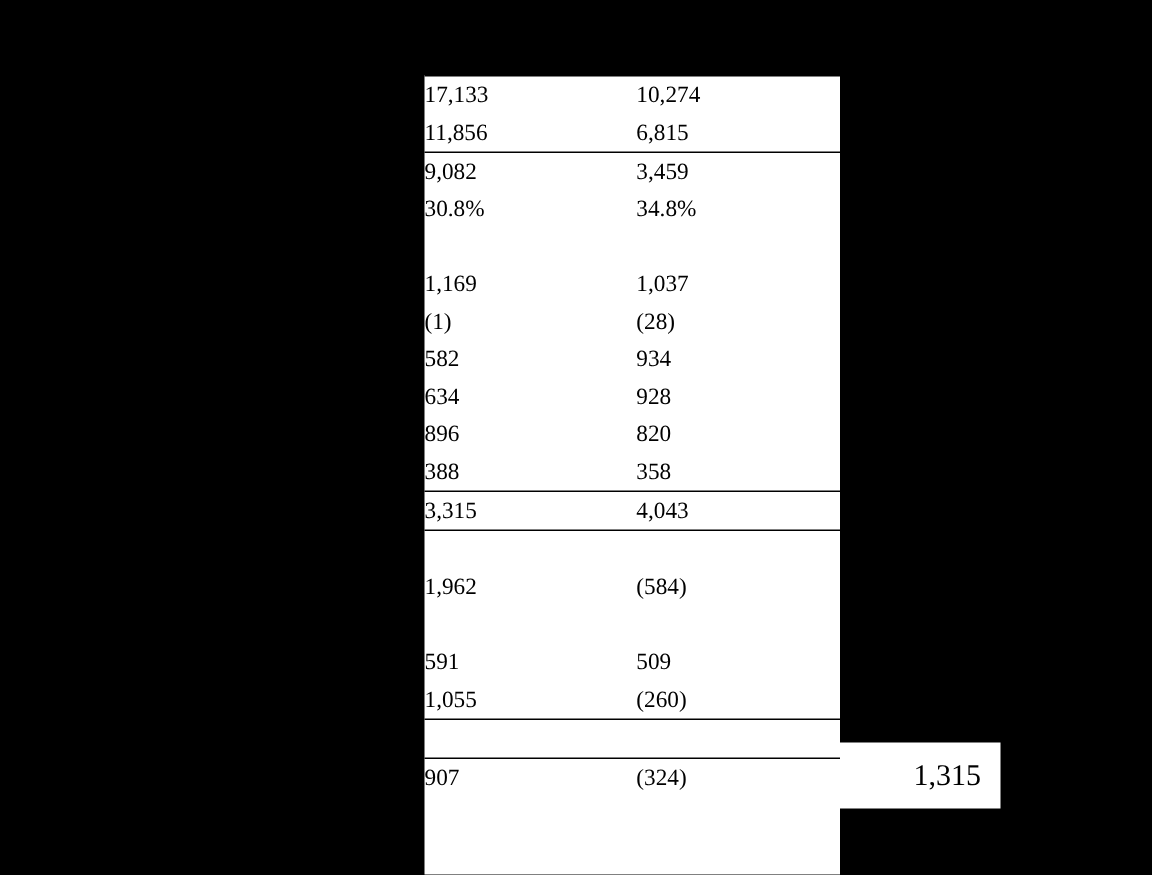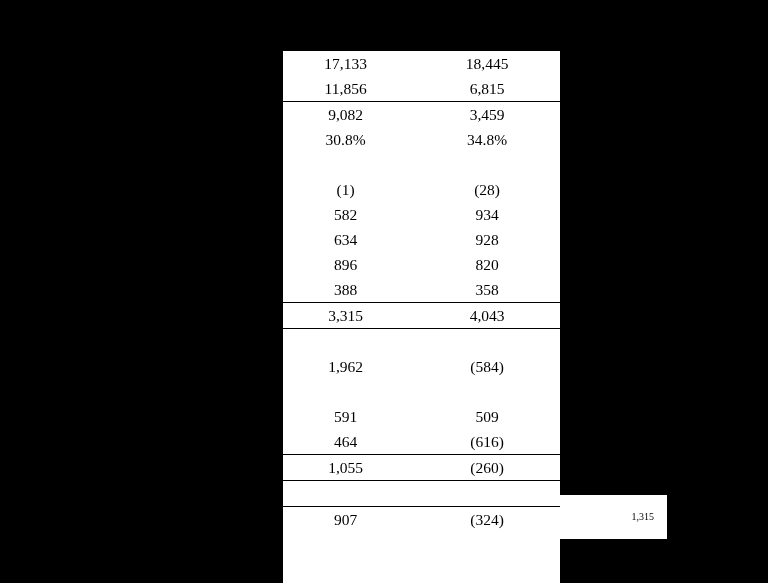--- a/index.html
+++ b/index.html
@@ -29,21 +29,21 @@
   #table-panel table {
     border-collapse: collapse;
     width: 100%;
     table-layout: fixed;
   }
 
   #table-panel td {
     font-family: "Liberation Serif", serif;
     font-size: 15.5px;
     color: #000000;
-    text-align: center;
+    text-align: left;
     padding: 0 14px 0 0;
     height: 25px;
     line-height: 25px;
     vertical-align: middle;
     white-space: nowrap;
   }
 
   #table-panel td.col-a { width: 50%; padding-right: 16px; }
   #table-panel td.col-b { width: 50%; padding-right: 10px; }
 
@@ -57,38 +57,38 @@
     position: absolute;
     left: 560px;
     top: 495px;
     width: 107px;
     height: 44px;
     background: #ffffff;
     box-sizing: border-box;
   }
   #side-figure .val {
     font-family: "Liberation Serif", serif;
-    font-size: 10px;
+    font-size: 20px;
     color: #000000;
     text-align: right;
     line-height: 44px;
     padding-right: 13px;
     white-space: nowrap;
   }
 </style>
 </head>
 <body>
 
 <div id="table-panel">
   <table>
     <tbody>
 
       <tr class="rule-top">
         <td class="col-a">17,133</td>
-        <td class="col-b">18,445</td>
+        <td class="col-b">10,274</td>
       </tr>
 
       <tr class="rule-bottom">
         <td class="col-a">11,856</td>
         <td class="col-b">6,815</td>
       </tr>
 
       <tr>
         <td class="col-a">9,082</td>
         <td class="col-b">3,459</td>
@@ -97,20 +97,24 @@
       <tr>
         <td class="col-a">30.8%</td>
         <td class="col-b">34.8%</td>
       </tr>
 
       <tr class="spacer">
         <td class="col-a"></td>
         <td class="col-b"></td>
       </tr>
 
+      <tr>
+        <td class="col-a">1,169</td>
+        <td class="col-b">1,037</td>
+      </tr>
 
       <tr>
         <td class="col-a">(1)</td>
         <td class="col-b">(28)</td>
       </tr>
 
       <tr>
         <td class="col-a">582</td>
         <td class="col-b">934</td>
       </tr>
@@ -148,24 +152,20 @@
       <tr class="spacer">
         <td class="col-a"></td>
         <td class="col-b"></td>
       </tr>
 
       <tr>
         <td class="col-a">591</td>
         <td class="col-b">509</td>
       </tr>
 
-      <tr class="rule-bottom">
-        <td class="col-a">464</td>
-        <td class="col-b">(616)</td>
-      </tr>
 
       <tr class="rule-bottom">
         <td class="col-a">1,055</td>
         <td class="col-b">(260)</td>
       </tr>
 
       <tr class="spacer">
         <td class="col-a"></td>
         <td class="col-b"></td>
       </tr>

